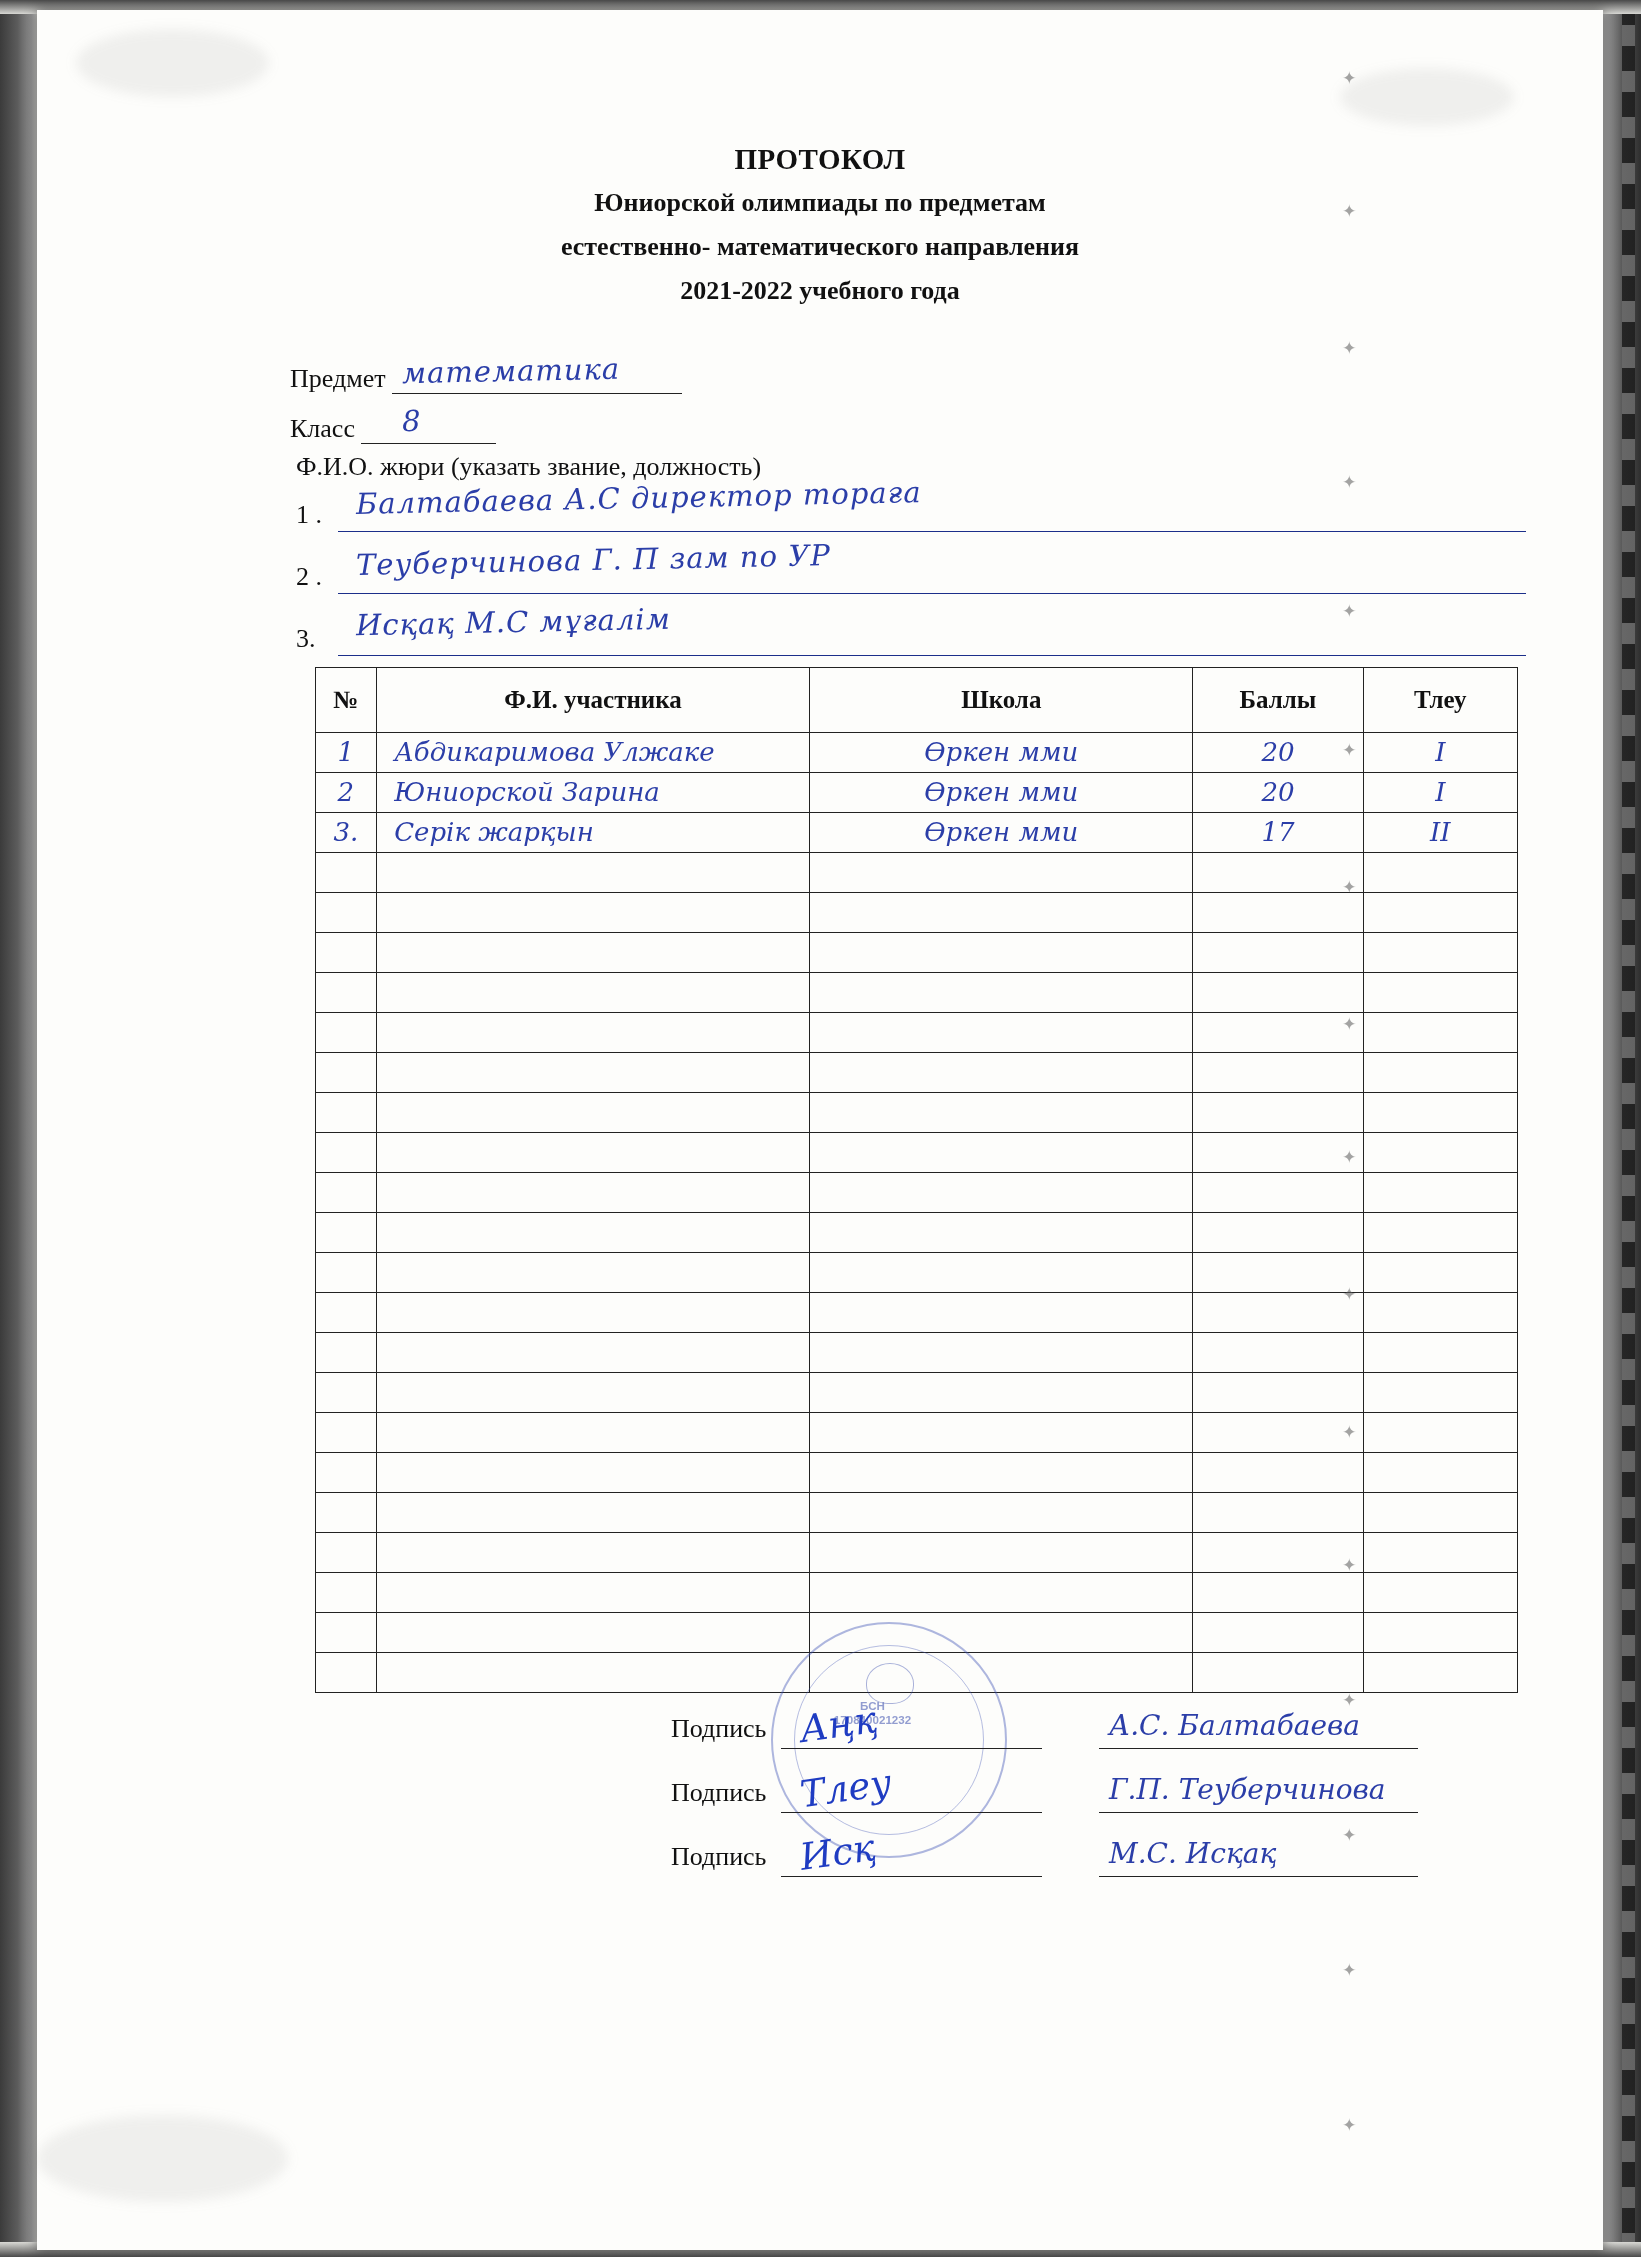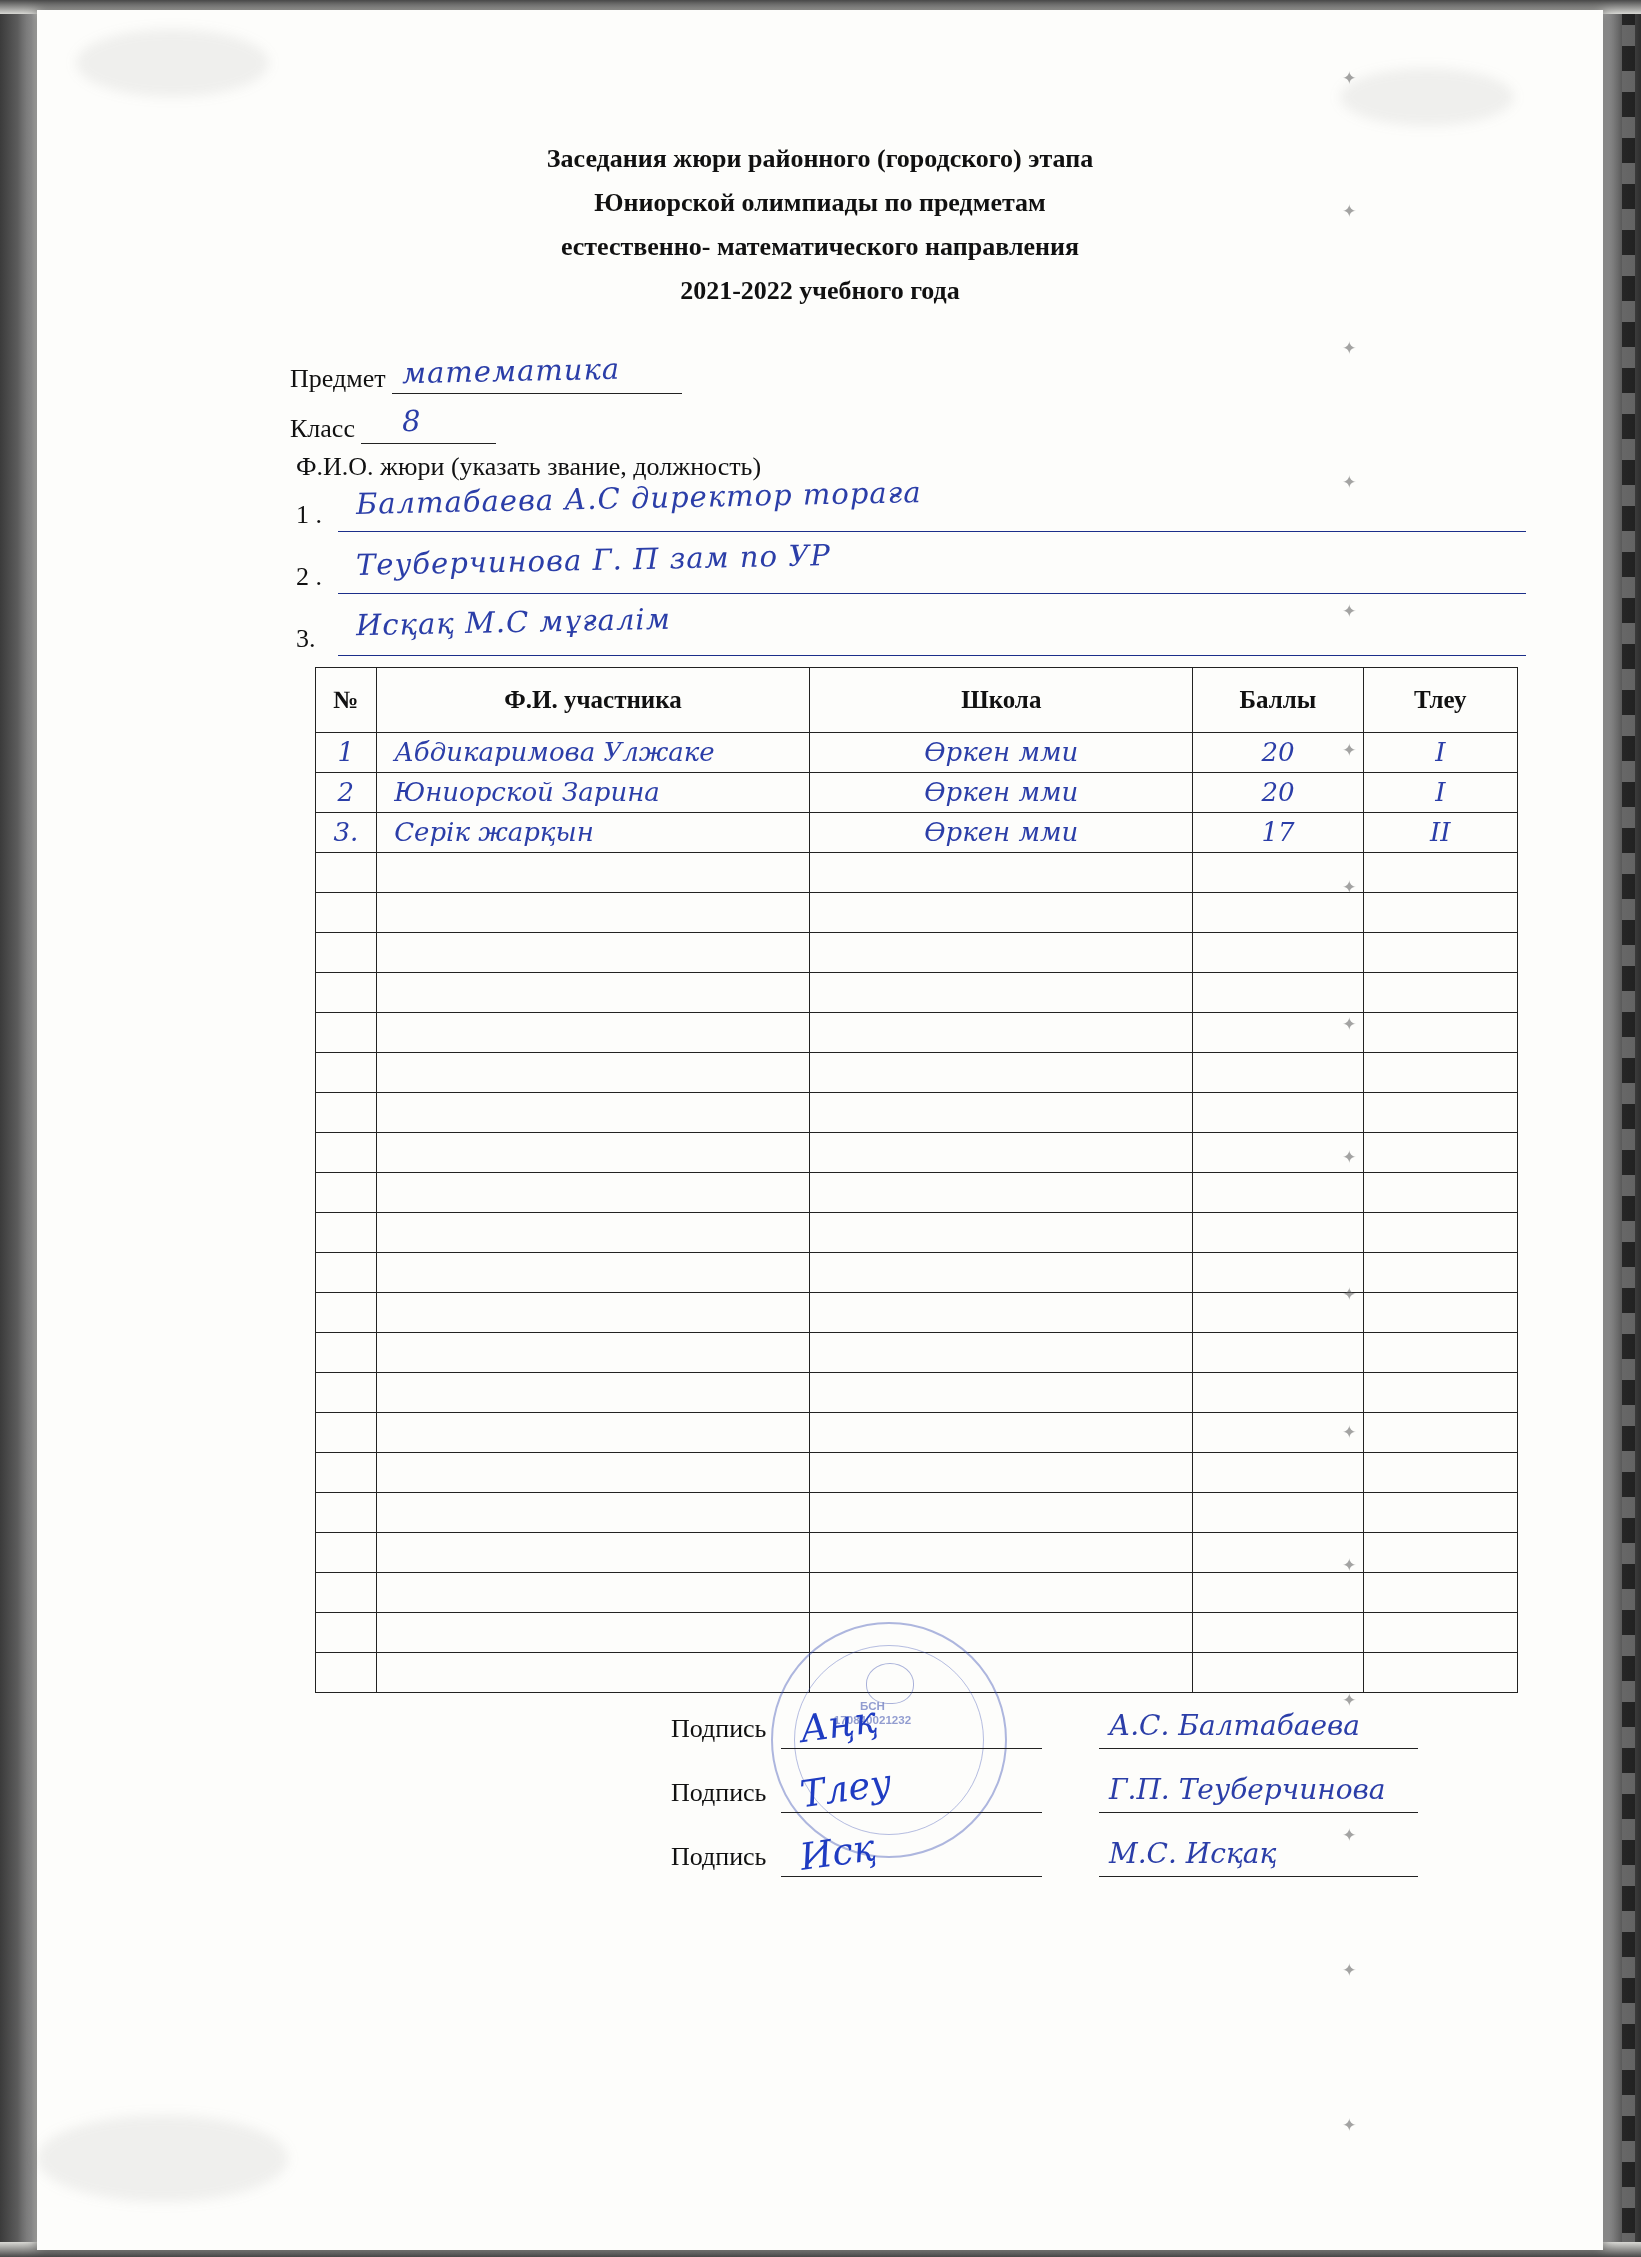--- a/index.html
+++ b/index.html
@@ -149,21 +149,21 @@
 <div class="edge-bottom"></div>
 
 <div class="scan">
   <div class="page">
 
     <div class="smudge" style="left:39px;top:19.3px;width:193px;height:68px;"></div>
     <div class="smudge" style="left:1303px;top:58px;width:174px;height:58px;"></div>
     <div class="smudge" style="left:0px;top:2105px;width:251px;height:87px;"></div>
 
     <div class="title-block">
-      <div>Заседания жюри районного (городского) этапа</div>
+      <div class="title-main">ПРОТОКОЛ</div>
       <div>Юниорской   олимпиады по предметам</div>
       <div>естественно- математического направления</div>
       <div>2021-2022 учебного года</div>
     </div>
 
     <div class="field-row" style="left:253px;top:346px;">
       <span class="lbl">Предмет</span>
       <span class="ul" style="width:290px;position:relative;">
         <span class="hand" style="position:absolute;left:9.7px;top:-9.7px;">математика</span>
       </span>

